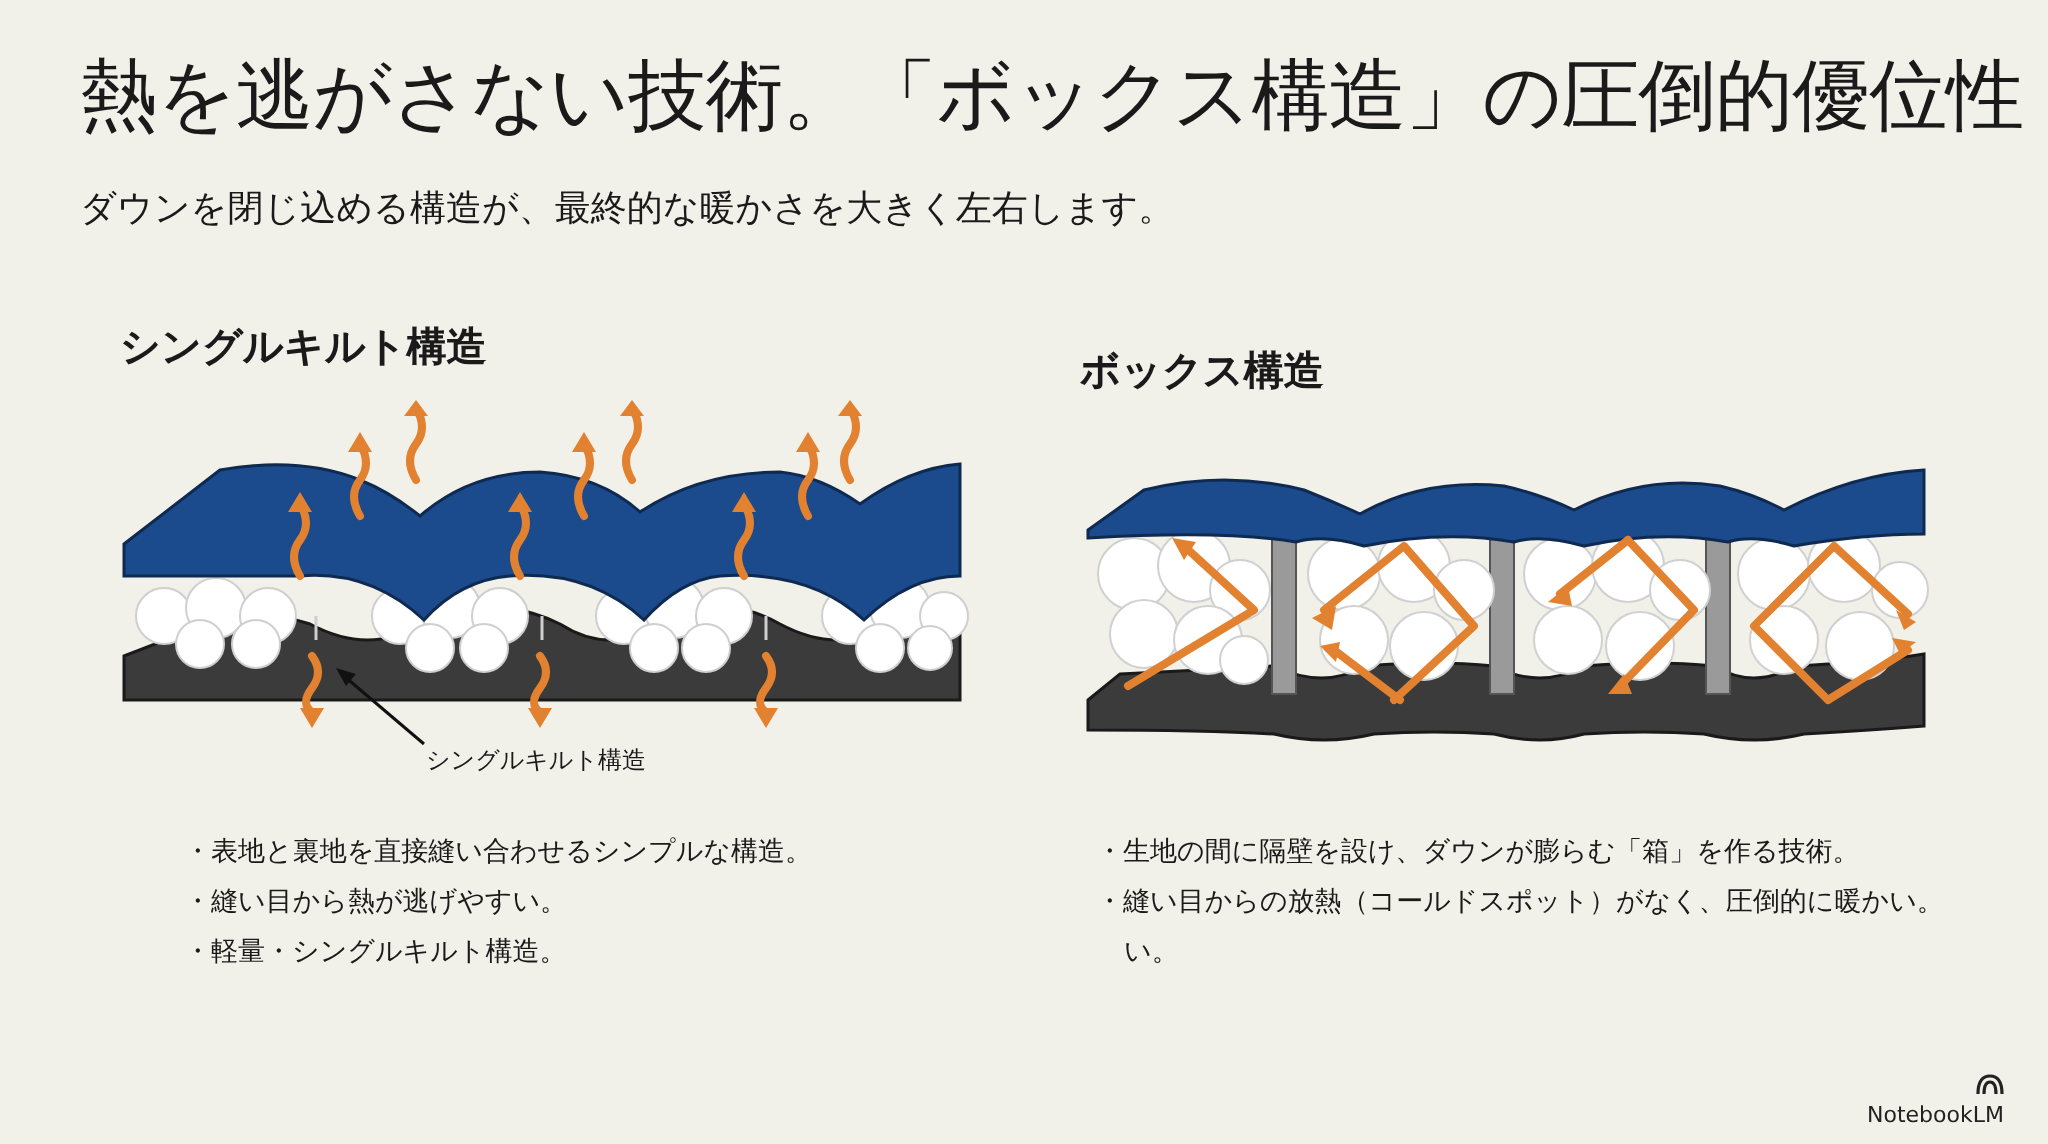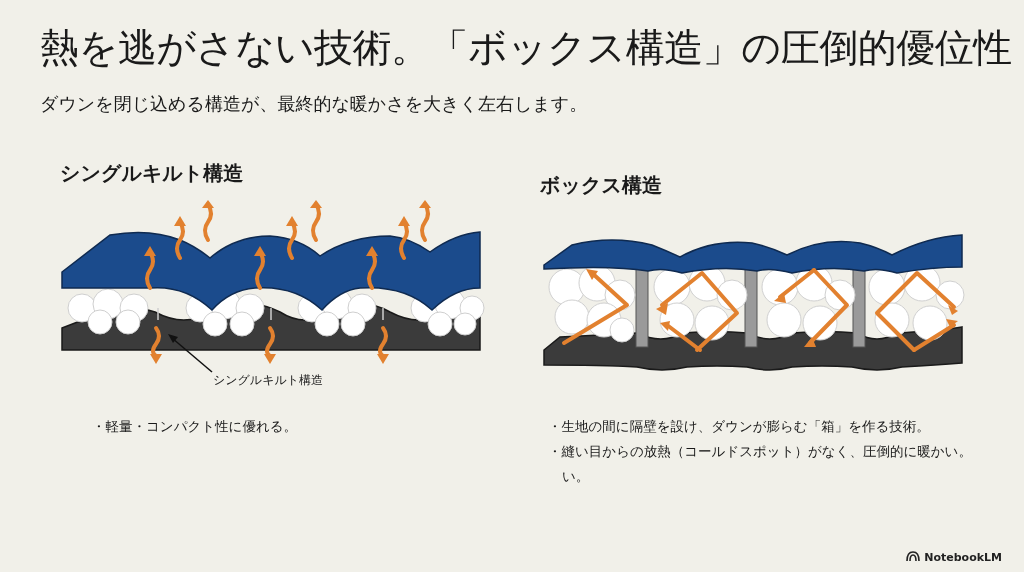--- a/index.html
+++ b/index.html
@@ -4,21 +4,21 @@
 <style>
   html,body{margin:0;padding:0;}
   body{width:1024px;height:572px;background:#f1f0e9;font-family:"DejaVu Sans","Liberation Sans",sans-serif;color:#1a1a1a;position:relative;overflow:hidden;}
   .title{position:absolute;left:40px;top:21px;font-size:39px;font-weight:normal;letter-spacing:-0.5px;}
   .subtitle{position:absolute;left:40px;top:92px;font-size:18px;}
   .panel-title{position:absolute;font-size:20px;font-weight:bold;}
   .diagram{position:absolute;}
   .bullets{position:absolute;list-style:none;margin:0;padding:0;font-size:13.5px;line-height:25px;}
   .bullets li::before{content:"・";}
   .callout{position:absolute;left:213px;top:372px;font-size:12px;}
-  .footer{position:absolute;right:22px;bottom:8px;font-size:11px;font-weight:bold;display:flex;align-items:flex-start;gap:4px;color:#222;}
+  .footer{position:absolute;right:22px;bottom:8px;font-size:11px;font-weight:normal;display:flex;align-items:flex-end;gap:4px;color:#222;flex-direction:column;}
 </style>
 </head>
 <body>
 
 <div class="title" data-name="page-title">熱を逃がさない技術。「ボックス構造」の圧倒的優位性</div>
 <div class="subtitle" data-name="page-subtitle">ダウンを閉じ込める構造が、最終的な暖かさを大きく左右します。</div>
 
 <div class="panel-title" data-name="single-quilt-title" style="left:60px;width:420px;top:160px;">シングルキルト構造</div>
 
 <svg class="diagram" data-name="single-quilt-diagram" width="440" height="180" viewBox="0 0 440 180" style="left:60px;top:200px;">
@@ -84,21 +84,23 @@
       <polygon points="210,164 204,154 216,154"></polygon>
       <polygon points="323,164 317,154 329,154"></polygon>
   </g>
 
   <line x1="152" y1="172" x2="112" y2="138" stroke="#111" stroke-width="1.5"></line>
   <polygon points="108,134 118,137 113,143" fill="#111"></polygon>
 </svg>
 <div class="callout" data-name="cold-spot-label">シングルキルト構造</div>
 
 <ul class="bullets" data-name="single-quilt-bullets" style="left:92px;top:414px;">
-  <li data-name="bullet-item">軽量・コンパクト性に優れる。</li>
+  <li data-name="bullet-item">表地と裏地を直接縫い合わせるシンプルな構造。</li>
+  <li data-name="bullet-item">縫い目から熱が逃げやすい。</li>
+  <li data-name="bullet-item">軽量・シングルキルト構造。</li>
 </ul>
 
 <div class="panel-title" data-name="box-structure-title" style="left:540px;width:430px;top:172px;">ボックス構造</div>
 
 <svg class="diagram" data-name="box-structure-diagram" width="440" height="160" viewBox="0 0 440 160" style="left:542px;top:225px;">
 
   <path d="M2,125 L18,112 Q60,110 95,108 Q120,120 140,108 Q175,105 205,108 Q228,120 250,108 Q285,105 315,108 Q335,120 355,108 Q395,106 420,102 L420,138 Q395,140 360,142 Q335,148 310,142 Q280,140 250,142 Q228,148 205,142 Q175,140 145,142 Q120,148 95,142 Q60,140 2,140 Z" fill="#3b3b3b" stroke="#1a1a1a" stroke-width="1.5"></path>
 
   <g fill="#9a9a9a" stroke="#555" stroke-width="1">
     <rect x="94" y="40" width="12" height="82"></rect>

